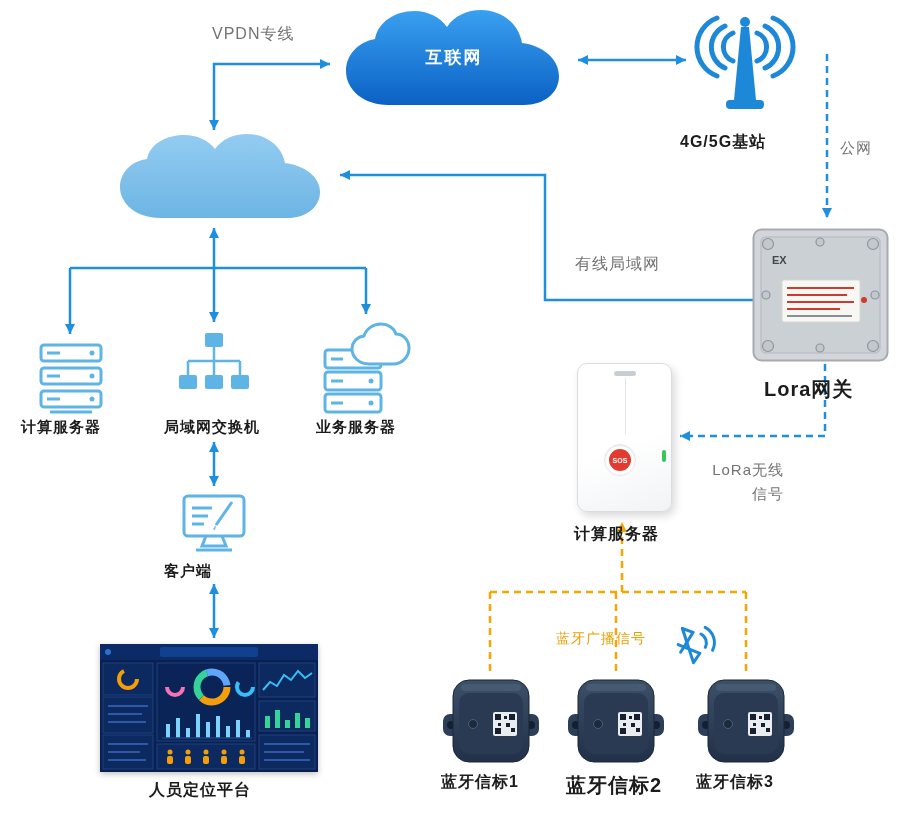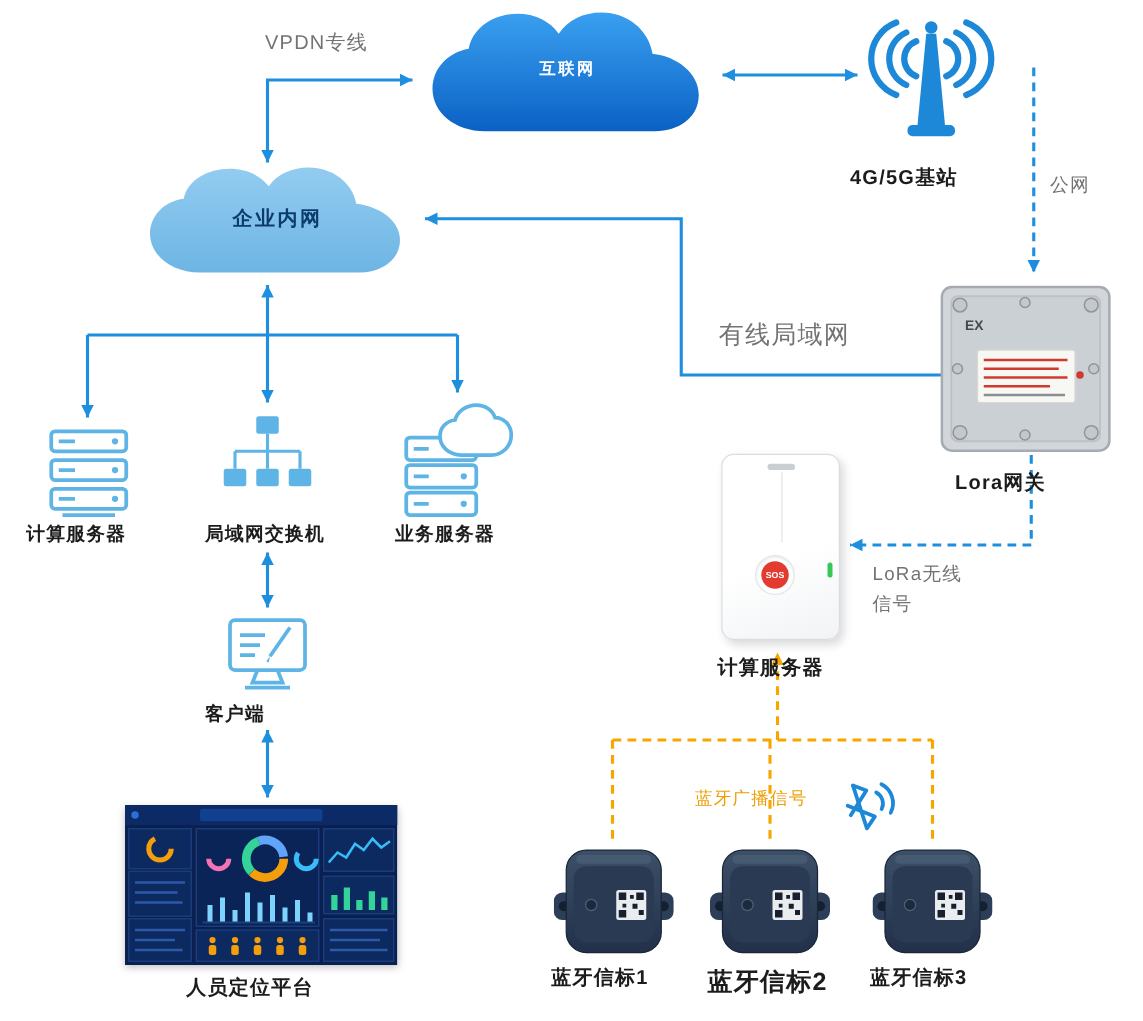--- a/index.html
+++ b/index.html
@@ -63,34 +63,33 @@
   <div class="abs" style="left:338px;top:6px;width:232px;height:106px">
     <svg width="232" height="106" viewBox="0 0 232 106">
       <defs>
           <linearGradient id="cloudg" x1="0" y1="0" x2="0" y2="1">
         <stop offset="0" stop-color="#3AA0F0"></stop>
             <stop offset="1" stop-color="#0A61C4"></stop>
       </linearGradient>
         </defs>
       <path fill="url(#cloudg)" d="M 50 99 C 26 99 8 84 8 65 C 8 49 20 36 37 33 C 40 16 57 5 76 5 C 90 5 102 11 109 21 C 116 10 129 4 143 4 C 164 4 181 18 184 37 C 203 39 221 52 221 70 C 221 88 205 99 186 99 Z"></path>
     </svg>
-    <div class="cloud-label" style="top:40px;color:#ffffff;font-size:13px">互联网</div>
+    <div class="cloud-label" style="top:40px;color:#ffffff;font-size:17px">互联网</div>
   </div>
 
   <div class="abs" style="left:112px;top:132px;width:220px;height:92px">
     <svg width="220" height="92" viewBox="0 0 220 92">
       <defs>
           <linearGradient id="cloudl" x1="0" y1="0" x2="0" y2="1">
         <stop offset="0" stop-color="#93CCF1"></stop>
             <stop offset="1" stop-color="#6DB5E4"></stop>
       </linearGradient>
         </defs>
       <path fill="url(#cloudl)" d="M 48 86 C 25 86 8 72 8 55 C 8 41 19 29 35 27 C 38 12 54 3 72 3 C 85 3 96 8 103 17 C 110 7 122 2 135 2 C 154 2 170 14 173 31 C 191 33 208 44 208 60 C 208 76 193 86 176 86 Z"></path>
     </svg>
-    <div class="cloud-label" style="top:33px;color:#0C3C6E;font-size:16px">企业内网</div>
   </div>
 
   <div class="abs" style="left:692px;top:6px;width:106px;height:114px">
     <svg width="106" height="114" viewBox="0 0 106 114">
       <g stroke="#1E88D8" stroke-width="5" stroke-linecap="round" fill="none">
         <path d="M 41 27 A 15 15 0 0 0 41 55"></path>
         <path d="M 33 20 A 23 23 0 0 0 33 62"></path>
         <path d="M 25 12 A 31 31 0 0 0 25 70"></path>
         <path d="M 65 27 A 15 15 0 0 1 65 55"></path>
         <path d="M 73 20 A 23 23 0 0 1 73 62"></path>
@@ -100,22 +99,22 @@
         <circle cx="53" cy="16" r="5"></circle>
         <polygon points="49,21 57,21 64,94 42,94"></polygon>
         <rect x="34" y="94" width="38" height="9" rx="4"></rect>
       </g>
     </svg>
   </div>
   <div class="node-label" style="left:680px;top:132px;width:130px;font-size:16px">4G/5G基站</div>
   <div class="edge-label" style="left:840px;top:139px">公网</div>
 
   <div class="edge-label" style="left:212px;top:24px;font-size:16px">VPDN专线</div>
-  <div class="edge-label" style="left:575px;top:254px;font-size:20px">有线局域网</div>
-  <div class="edge-label" style="left:698px;top:448px;width:86px;text-align:left;line-height:24px;font-size:15px">
+  <div class="edge-label" style="left:575px;top:254px;font-size:16px">有线局域网</div>
+  <div class="edge-label" style="left:698px;top:458px;width:86px;text-align:right;line-height:24px;font-size:15px">
     <span>LoRa无线</span><br>
     <span>信号</span>
   </div>
   <div class="edge-label" style="left:556px;top:630px;font-size:14px;color:#ED9F00;font-weight:400">蓝牙广播信号</div>
 
   <div class="abs" style="left:666px;top:620px;width:54px;height:50px">
     <svg width="54" height="50" viewBox="0 0 54 50">
       <g transform="rotate(-18 27 25)" stroke="#1E88D8" stroke-width="3" fill="none" stroke-linecap="round" stroke-linejoin="round">
         <path d="M 22 6 V 42 L 31 35 L 13 20"></path>
         <path d="M 13 28 L 31 13 L 22 6"></path>
@@ -144,21 +143,21 @@
       <g stroke="#D03A2E" stroke-width="2">
         <line x1="35" y1="60" x2="102" y2="60"></line>
         <line x1="35" y1="67" x2="95" y2="67"></line>
         <line x1="35" y1="74" x2="102" y2="74"></line>
         <line x1="35" y1="81" x2="88" y2="81"></line>
       </g>
       <line x1="35" y1="88" x2="100" y2="88" stroke="#8A8F94" stroke-width="2"></line>
       <circle cx="112" cy="72" r="3" fill="#D03A2E"></circle>
     </svg>
   </div>
-  <div class="node-label" style="left:764px;top:376px;width:120px;font-size:16px">Lora网关</div>
+  <div class="node-label" style="left:764px;top:376px;width:120px;font-size:20px">Lora网关</div>
 
   <div class="abs" style="left:38px;top:342px;width:66px;height:72px">
     <svg width="66" height="72" viewBox="0 0 66 72">
       <g fill="none" stroke="#5FB4E6" stroke-width="3">
         <rect x="3" y="3" width="60" height="16" rx="3"></rect>
         <rect x="3" y="26" width="60" height="16" rx="3"></rect>
         <rect x="3" y="49" width="60" height="16" rx="3"></rect>
         <line x1="9" y1="11" x2="22" y2="11"></line>
           <line x1="9" y1="34" x2="22" y2="34"></line>
           <line x1="9" y1="57" x2="22" y2="57"></line>

